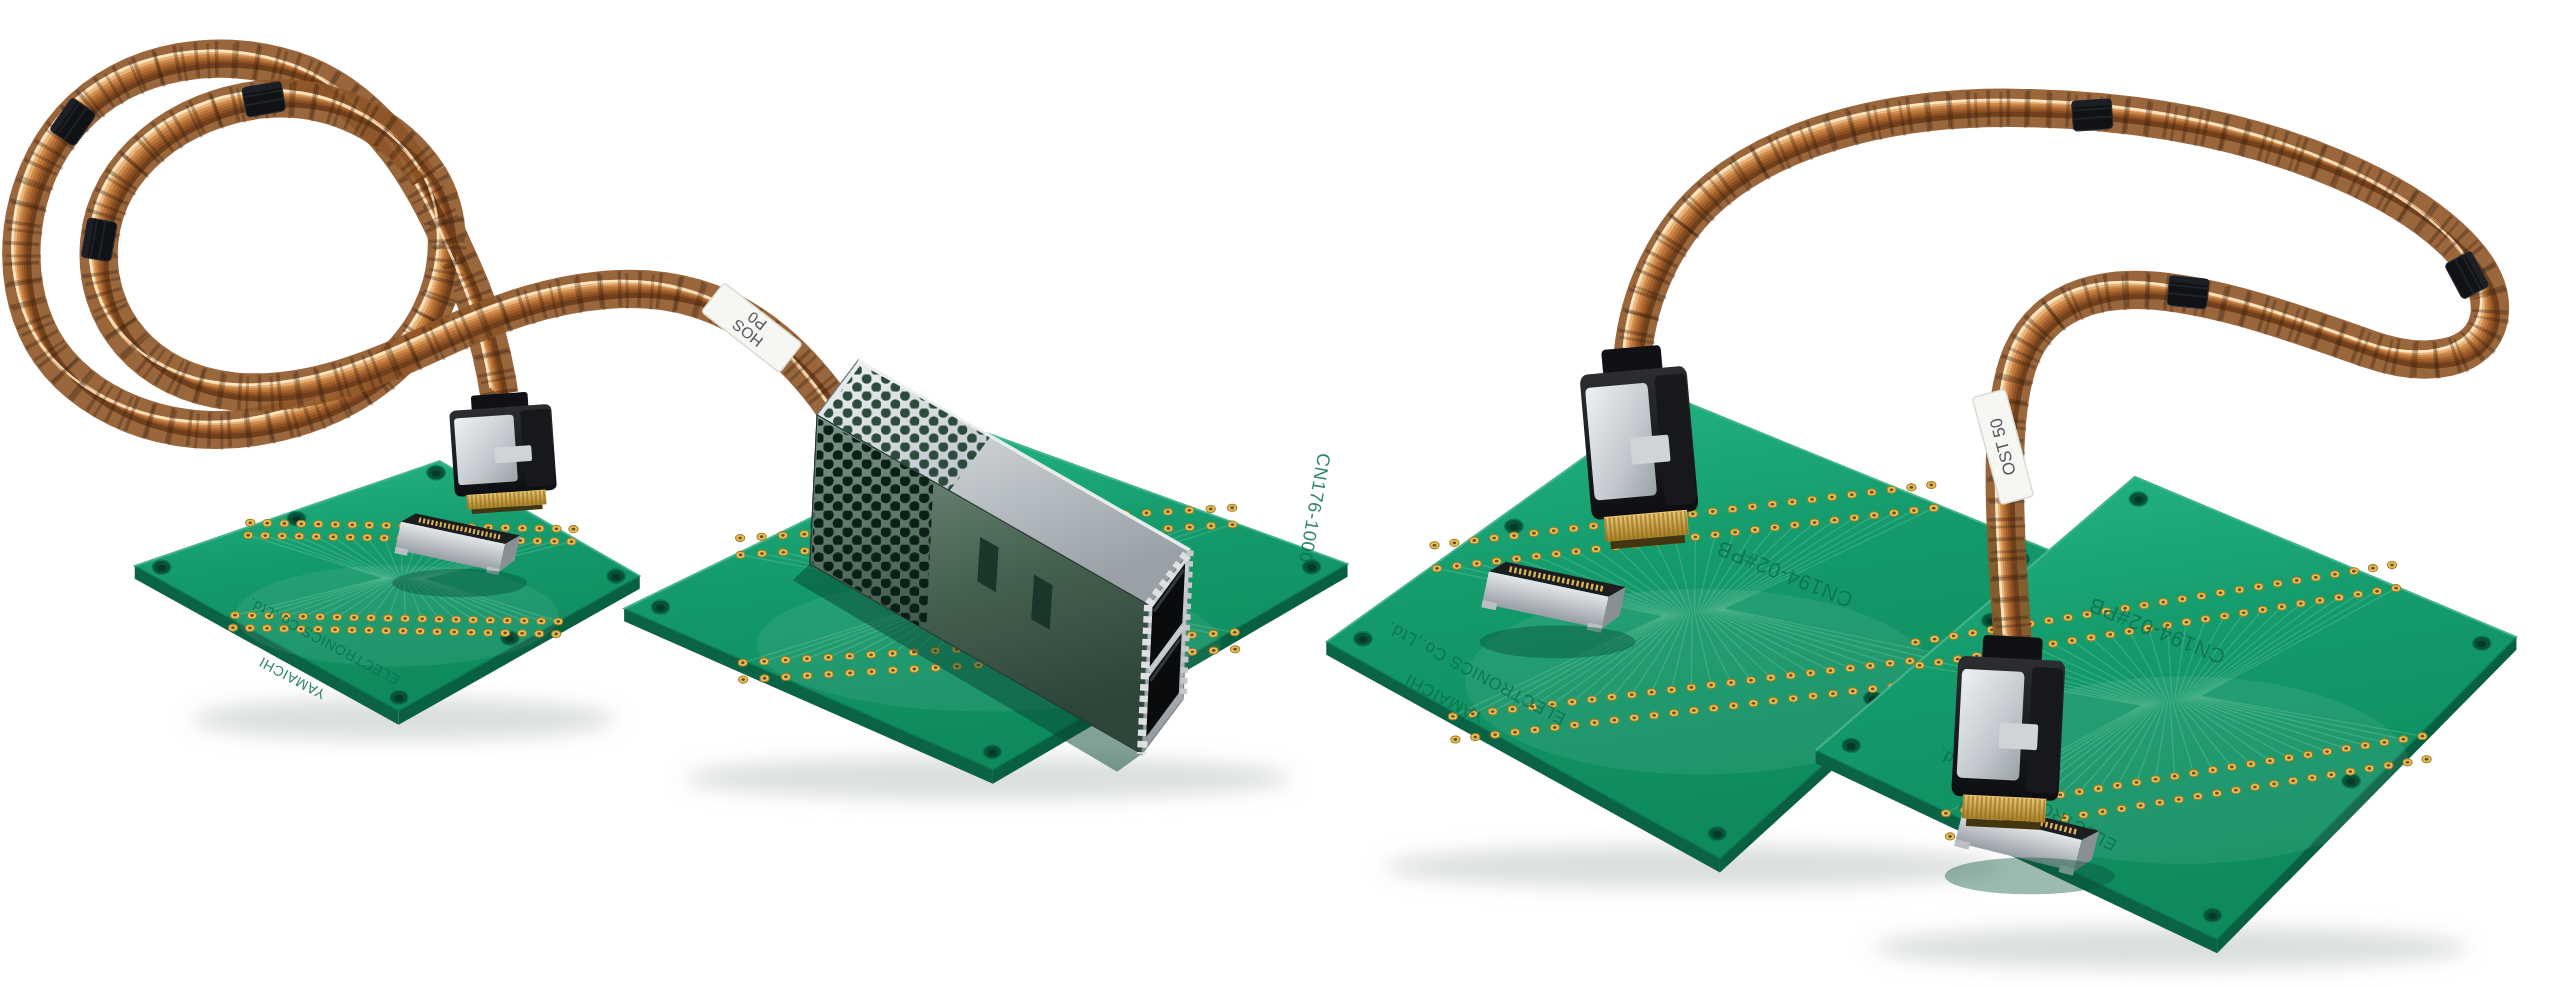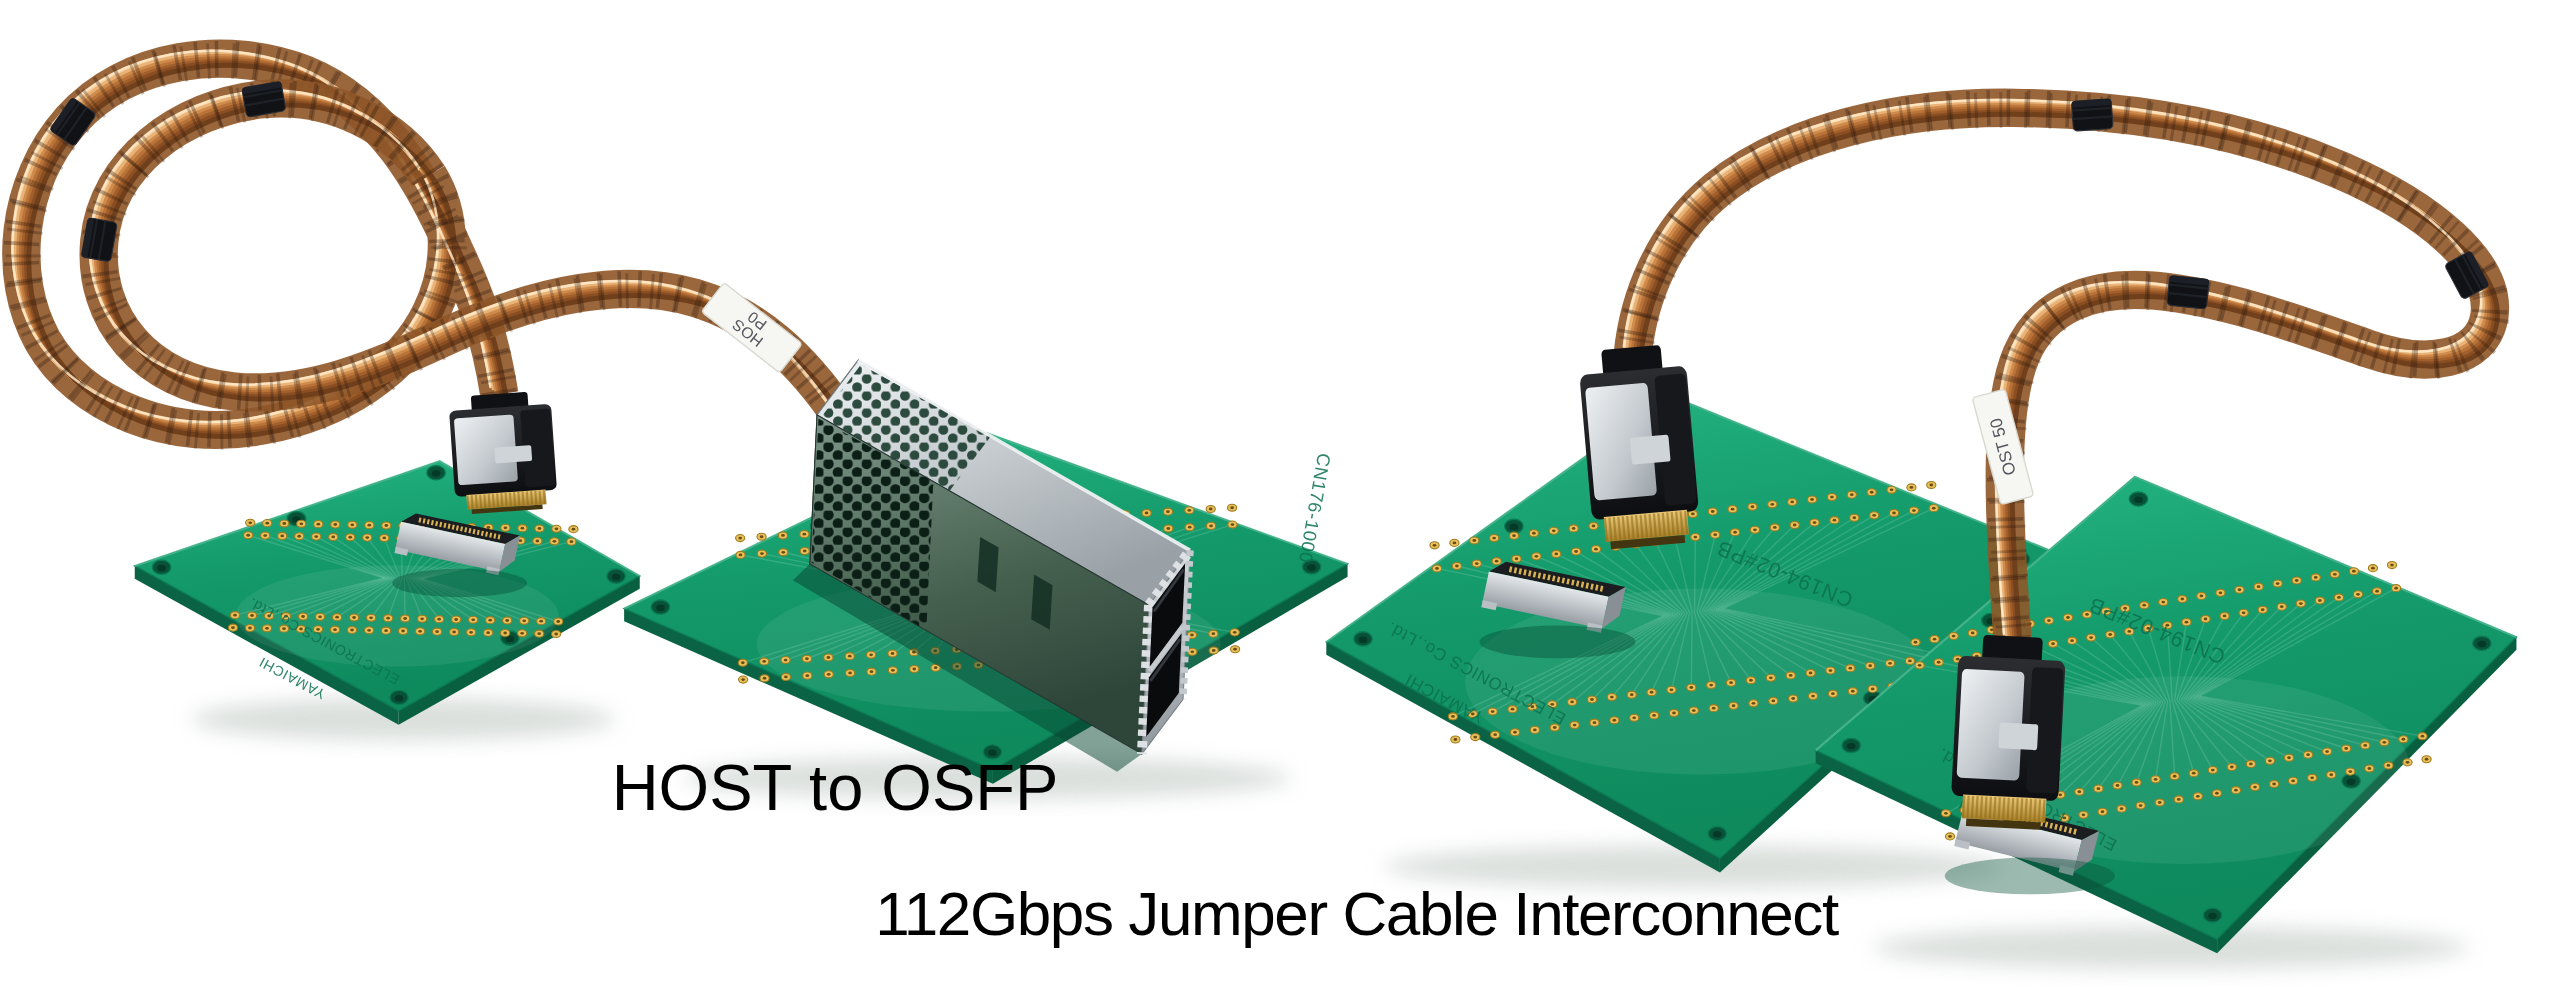--- a/index.html
+++ b/index.html
@@ -1236,16 +1236,14 @@
     <rect x="-70" y="-26" width="140" height="52" rx="5" fill="#f6f6f3" stroke="#d9d9d2" stroke-width="2"></rect>
     <text class="tag" transform="rotate(180)" x="0" y="-2" font-size="22" text-anchor="middle">HOS</text>
     <text class="tag" transform="rotate(180)" x="0" y="20" font-size="22" text-anchor="middle">P0</text>
   </g>
   <g transform="translate(2824,630) rotate(75)">
     <rect x="-78" y="-24" width="156" height="48" rx="5" fill="#f6f6f3" stroke="#d9d9d2" stroke-width="2"></rect>
     <text class="tag" transform="rotate(180)" x="0" y="8" font-size="24" text-anchor="middle">OST 50</text>
   </g>
 </svg>
 
-<div class="caption" id="cap-left">HOST to OSFP</div>
-<div class="caption" id="cap-title">112Gbps Jumper Cable Interconnect</div>
 </div>
 
 
 </body></html>

